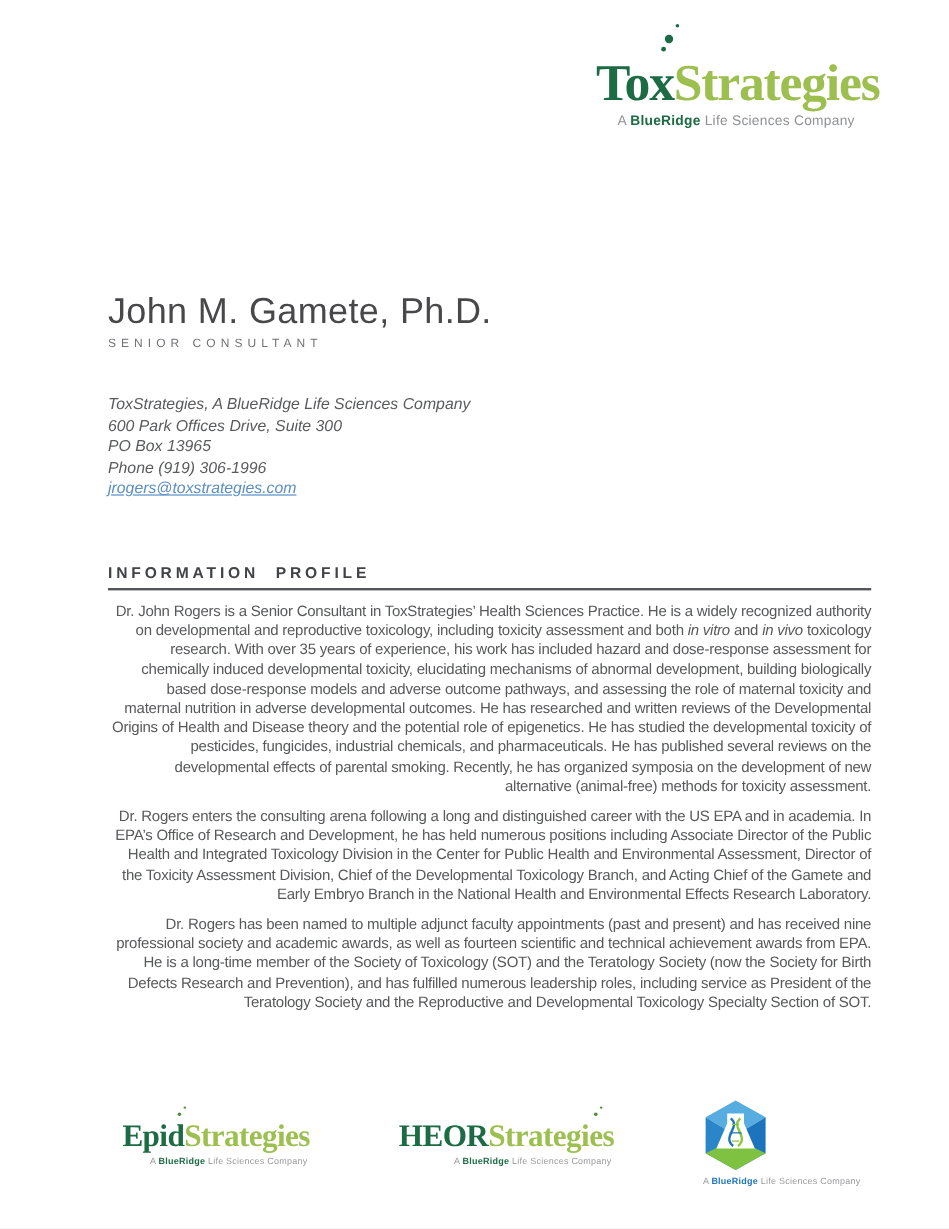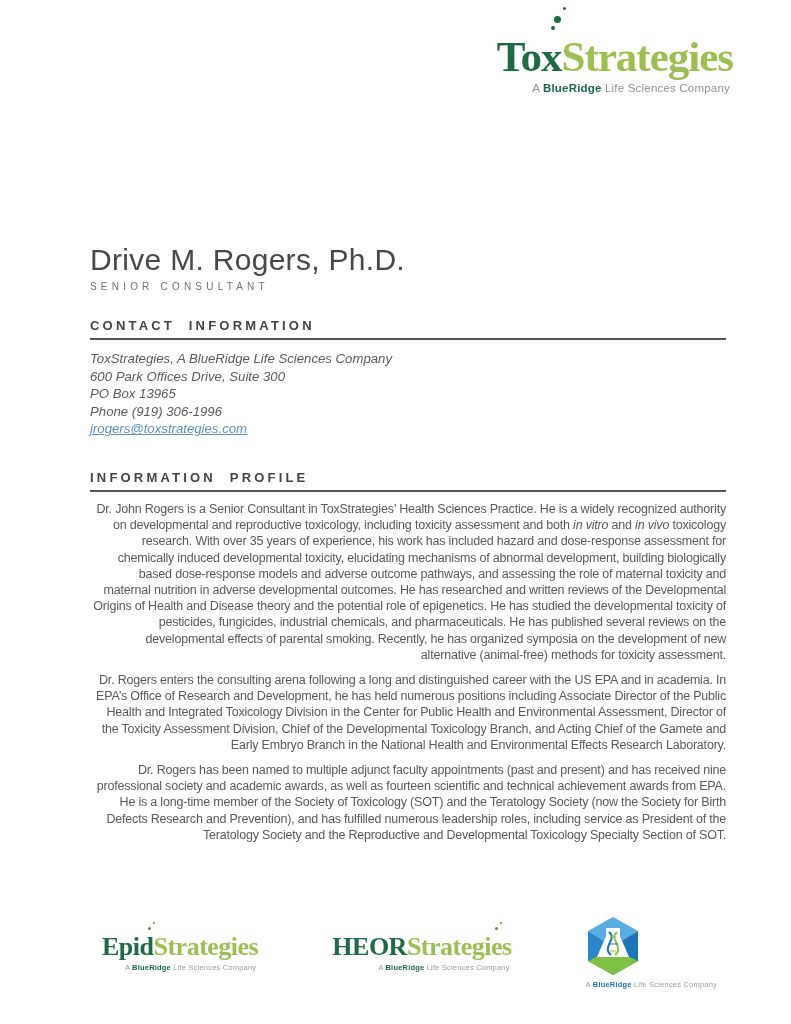--- a/index.html
+++ b/index.html
@@ -7,21 +7,21 @@
   .page {
     position:relative;
     width:791px; height:1024px;
     margin:0 auto;
     background:#ffffff;
     font-family:"Liberation Sans", sans-serif;
     overflow:hidden;
   }
 
   
-  .brand { position:absolute; top:35px; right:58px; text-align:right; }
+  .brand { position:absolute; top:48px; right:58px; text-align:center; }
   .brand-word {
     font-family:"Liberation Serif", serif;
     font-weight:700; font-size:43px; line-height:1; letter-spacing:-1px;
     white-space:nowrap;
   }
   .brand-word .tox { color:#1d6b45; position:relative; }
   .brand-word .strat { color:#9cbf4f; }
   .bubbles { position:absolute; display:block; }
   .bubble { position:absolute; border-radius:50%; }
   .tox .bubbles { top:0; right:0; width:0; height:0; }
@@ -116,26 +116,25 @@
             <span class="bubble b2"></span>
             <span class="bubble b3"></span>
           </span></span><span class="strat">Strategies</span>
     </div>
     <div class="brand-tagline">
       <span>A </span><span class="bold-mid">BlueRidge</span><span> Life Sciences Company</span>
     </div>
   </div>
 
   <div class="identity">
-    <div class="person-name">Drive M. Rogers, Ph.D.</div>
+    <div class="person-name">John M. Gamete, Ph.D.</div>
     <div class="person-role">SENIOR CONSULTANT</div>
   </div>
 
   <div class="section contact-section">
-    <div class="section-heading">CONTACT INFORMATION</div>
     <div class="contact-lines">
       <span class="contact-line">ToxStrategies, A BlueRidge Life Sciences Company</span>
       <span class="contact-line">600 Park Offices Drive, Suite 300</span>
       <span class="contact-line">PO Box 13965</span>
       <span class="contact-line">Phone (919) 306-1996</span>
       <span class="contact-line"><a href="#" class="email-link">jrogers@toxstrategies.com</a></span>
     </div>
   </div>
 
   <div class="section profile-section">

